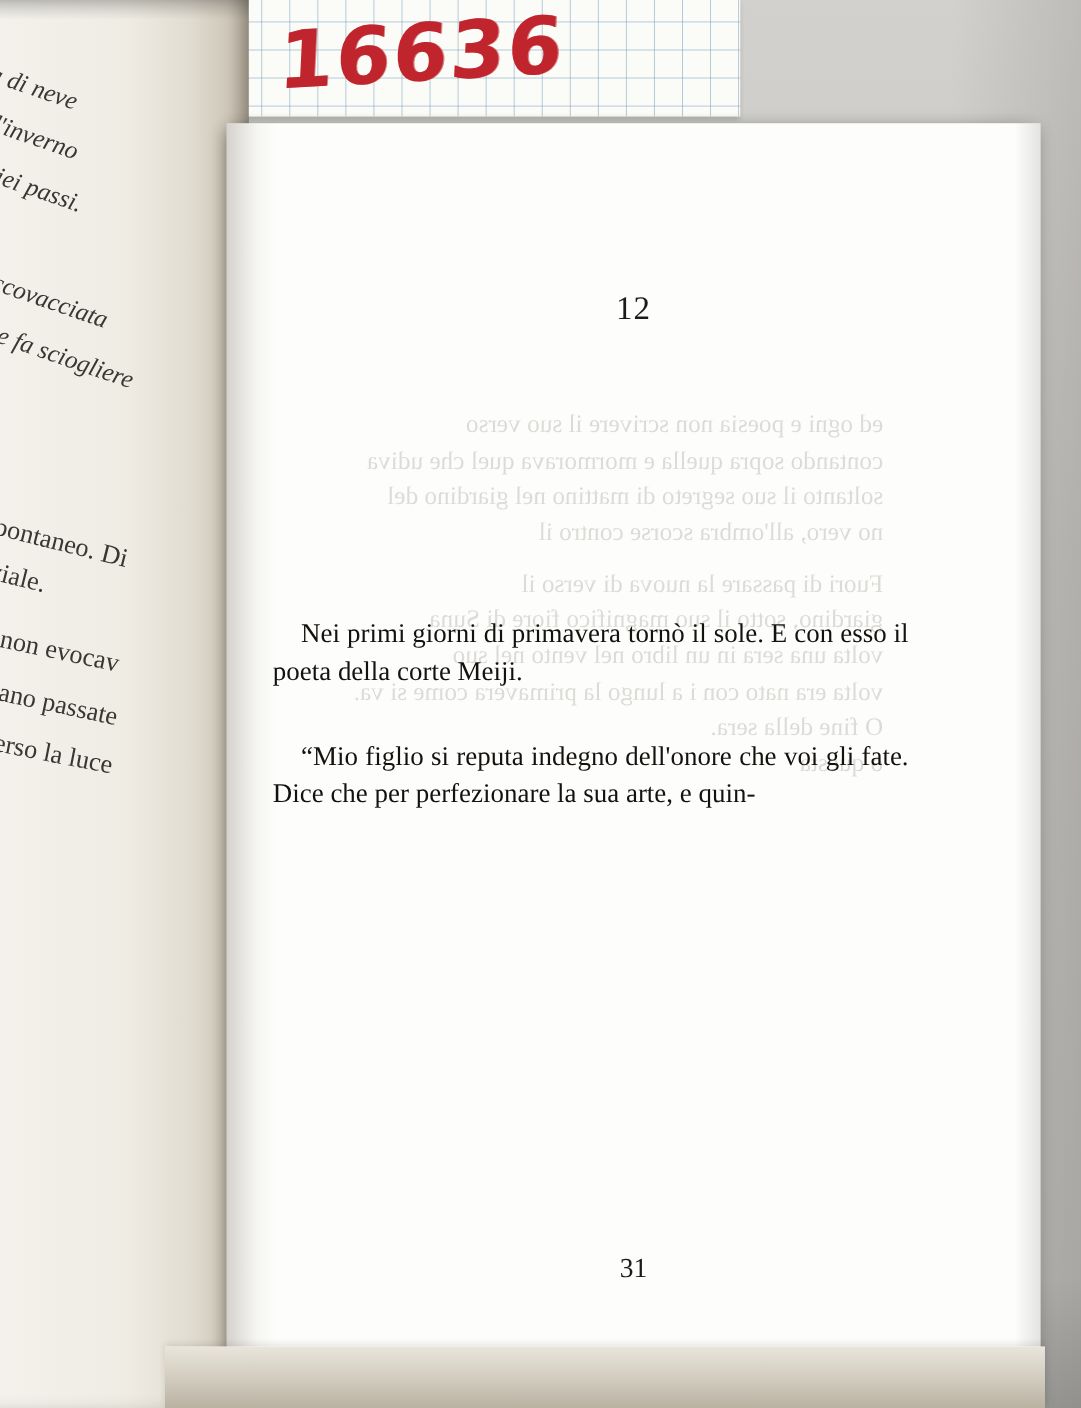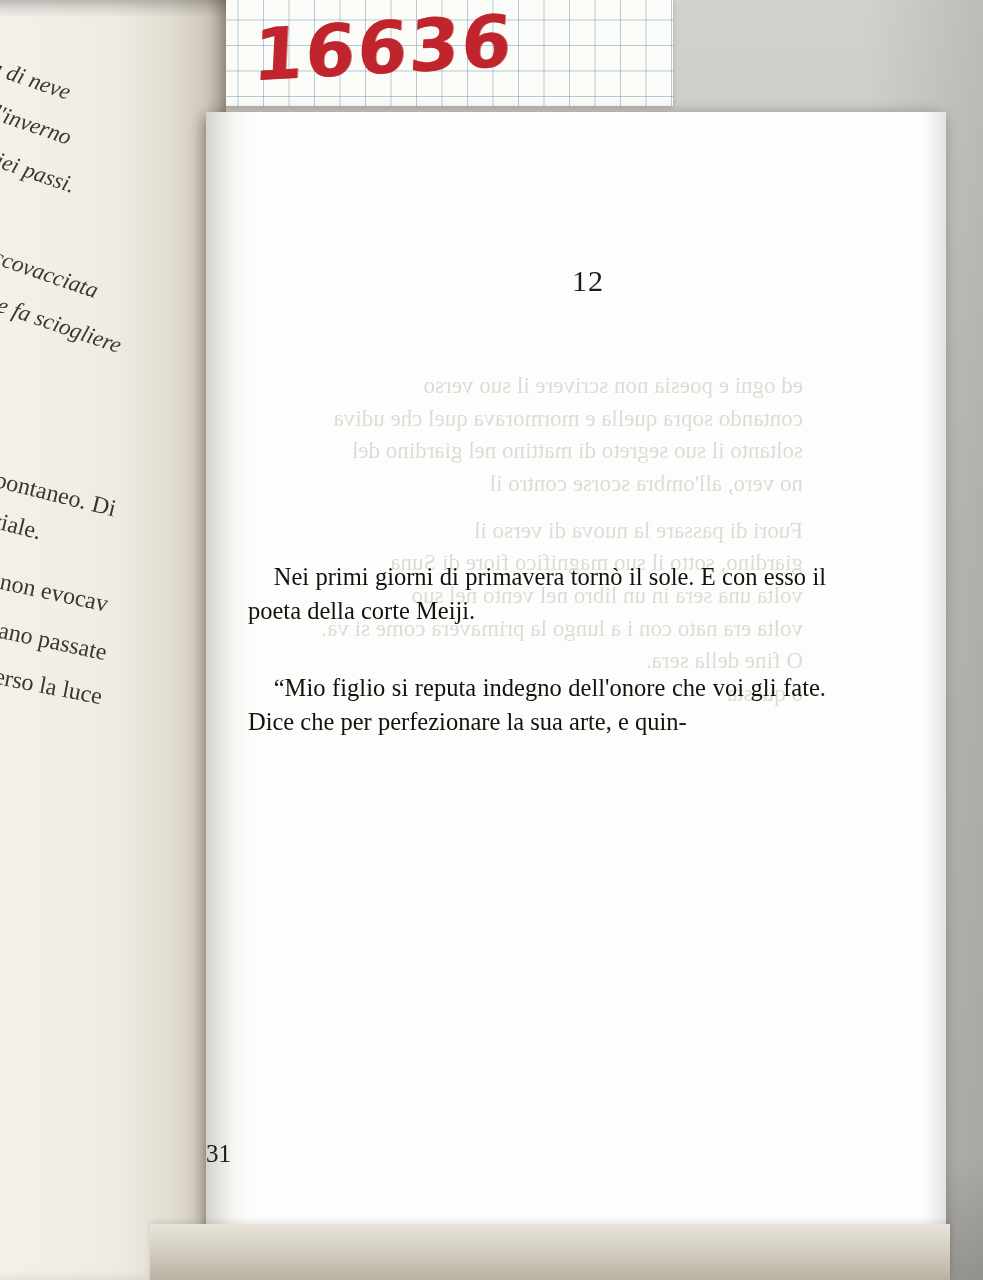--- a/index.html
+++ b/index.html
@@ -115,21 +115,21 @@
   }
   .right-page-outer {
     position: absolute;
     right: 0; top: 0; bottom: 0; width: 24px;
     background: linear-gradient(270deg, rgba(0,0,0,0.10), rgba(0,0,0,0));
   }
 
   .chapter-number {
     position: absolute;
     top: 152px;
-    left: 12px;
+    left: 0;
     width: 100%;
     text-align: center;
     font-size: 30px;
     color: #1d1b19;
     letter-spacing: 1px;
   }
 
   .body-block {
     position: absolute;
     left: 42px;
@@ -145,21 +145,21 @@
     text-indent: 1.05em;
     hyphens: manual;
   }
   .gap { height: 22px; }
 
   .folio {
     position: absolute;
     bottom: 112px;
     left: 0;
     width: 100%;
-    text-align: left;
+    text-align: center;
     font-size: 25px;
     color: #1d1b19;
   }
 
   
   .showthrough {
     position: absolute;
     left: 60px;
     top: 258px;
     width: 560px;

